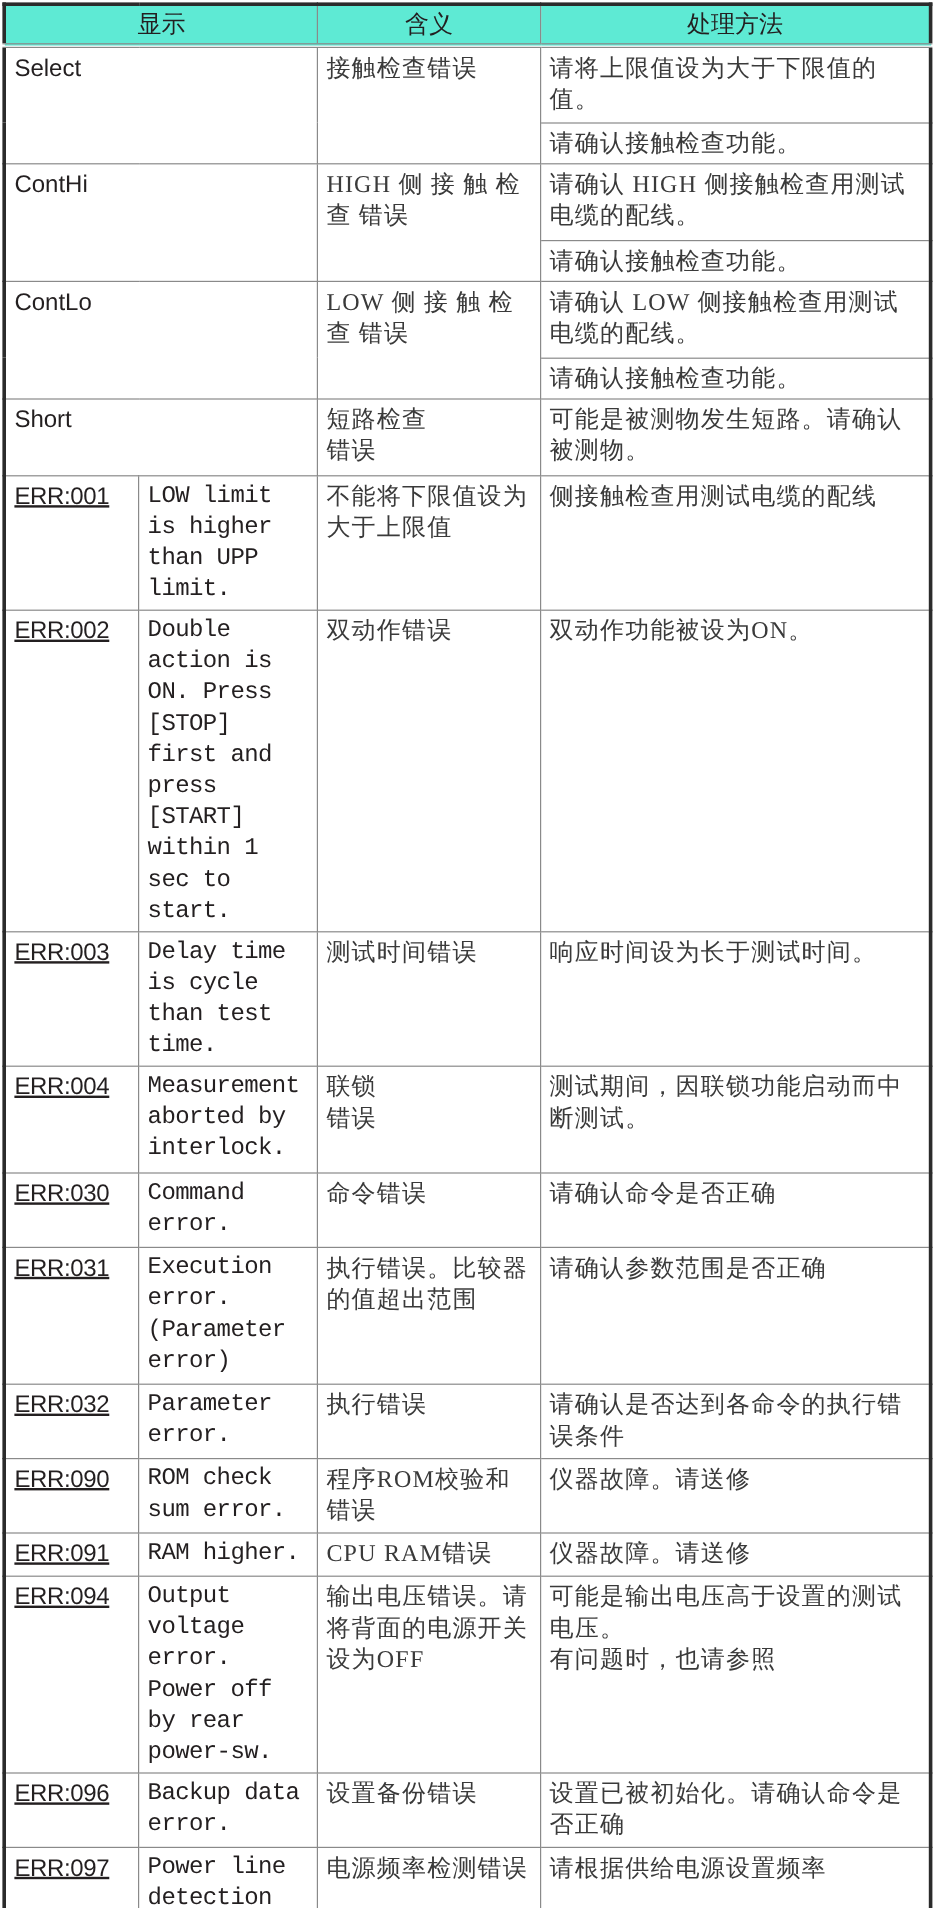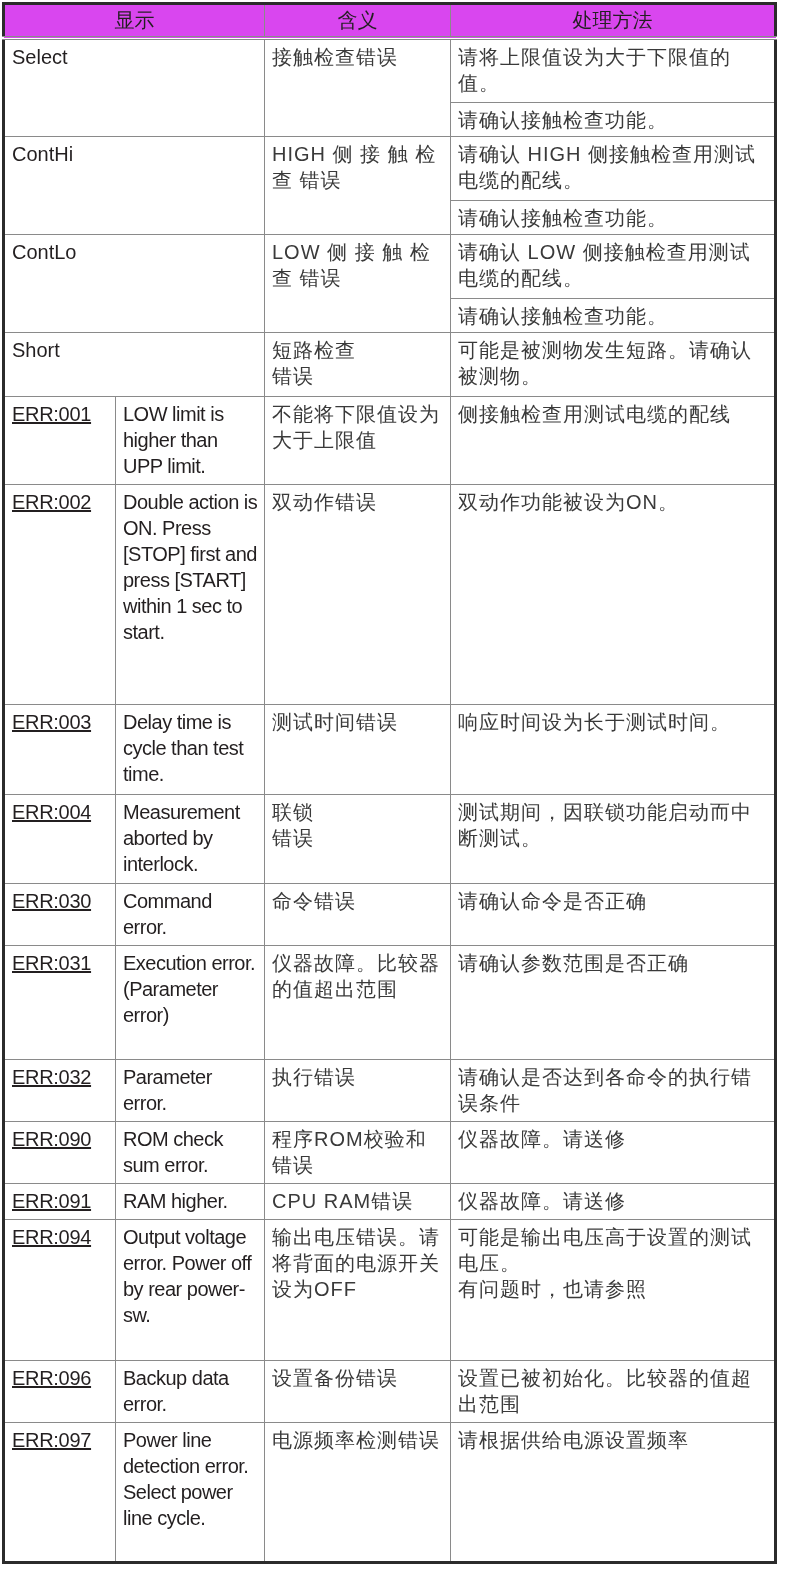--- a/index.html
+++ b/index.html
@@ -15,37 +15,37 @@
   }
   table.err th, table.err td {
     border: 1.5px solid #8a8a8a;
     vertical-align: top;
     padding: 4px 6px 3px 7px;
     font-size: 20px;
     line-height: 26px;
     text-align: left;
   }
   table.err thead th {
-    background: #d946ef;
+    background: #5eead4;
     text-align: center;
     font-weight: normal;
     font-size: 20px;
     height: 27px;
     padding: 2px 4px;
     border-bottom: 4px double #8a8a8a;
     font-family: "DejaVu Sans", sans-serif;
   }
   td.cjk {
-    font-family: Liberation Sans, sans-serif;
+    font-family: Liberation Serif, serif;
     font-size: 18px;
     letter-spacing: 1px;
     color: #3a3a3a;
   }
   td.code { font-size: 20px; letter-spacing: -0.3px; text-decoration: underline; }
-  td.msg { font-size: 20px; letter-spacing: -0.5px; }
+  td.msg { font-size: 20px; letter-spacing: -0.5px; font-family: Liberation Mono, monospace; }
   td.disp-wide { font-size: 20px; }
   .line { display: block; }
 </style>
 </head>
 <body>
 
 <div class="wrap">
 <table class="err">
   <colgroup>
     <col style="width:112px">
@@ -132,21 +132,21 @@
     <tr style="height:62px">
       <td class="code">ERR:030</td>
       <td class="msg">Command error.</td>
       <td class="cjk">命令错误</td>
       <td class="cjk">请确认命令是否正确</td>
     </tr>
 
     <tr style="height:114px">
       <td class="code">ERR:031</td>
       <td class="msg">Execution error. (Parameter error)</td>
-      <td class="cjk">仪器故障。比较器的值超出范围</td>
+      <td class="cjk">执行错误。比较器的值超出范围</td>
       <td class="cjk">请确认参数范围是否正确</td>
     </tr>
 
     <tr style="height:62px">
       <td class="code">ERR:032</td>
       <td class="msg">Parameter error.</td>
       <td class="cjk">执行错误</td>
       <td class="cjk">请确认是否达到各命令的执行错误条件</td>
     </tr>
 
@@ -171,21 +171,21 @@
       <td class="cjk">
         <span class="line">可能是输出电压高于设置的测试电压。</span>
         <span class="line">有问题时，也请参照</span>
       </td>
     </tr>
 
     <tr style="height:62px">
       <td class="code">ERR:096</td>
       <td class="msg">Backup data error.</td>
       <td class="cjk">设置备份错误</td>
-      <td class="cjk">设置已被初始化。比较器的值超出范围</td>
+      <td class="cjk">设置已被初始化。请确认命令是否正确</td>
     </tr>
 
     <tr style="height:140px">
       <td class="code">ERR:097</td>
       <td class="msg">Power line detection error. Select power line cycle.</td>
       <td class="cjk">电源频率检测错误</td>
       <td class="cjk">请根据供给电源设置频率</td>
     </tr>
   </tbody>
 </table>

